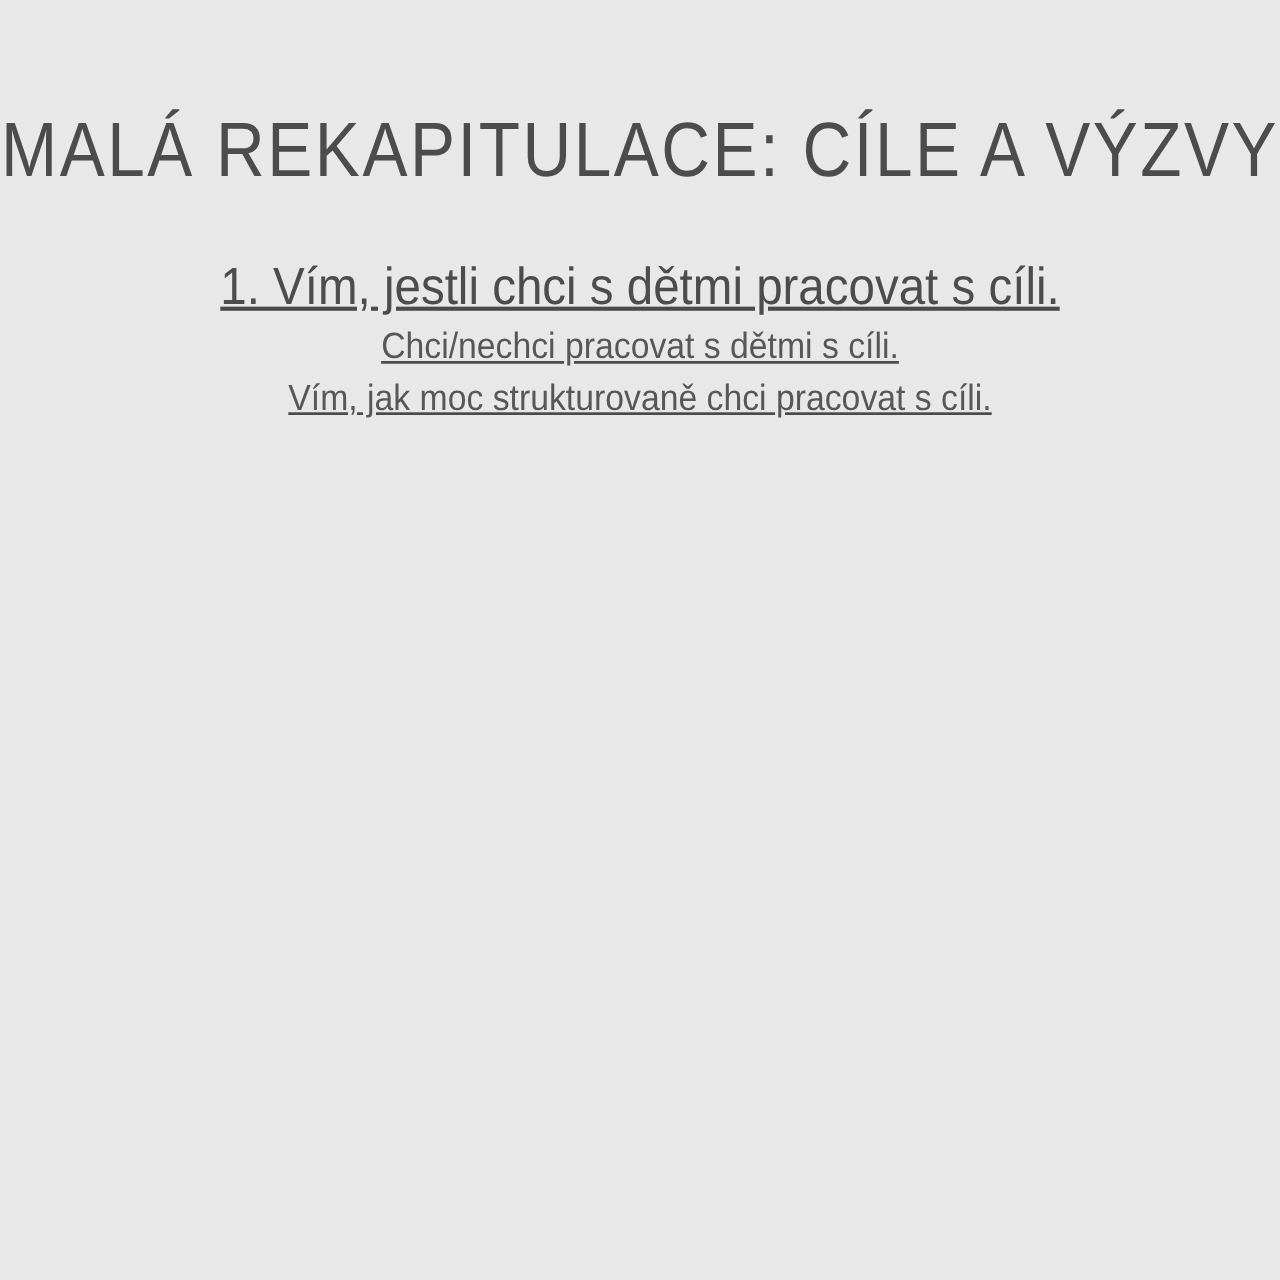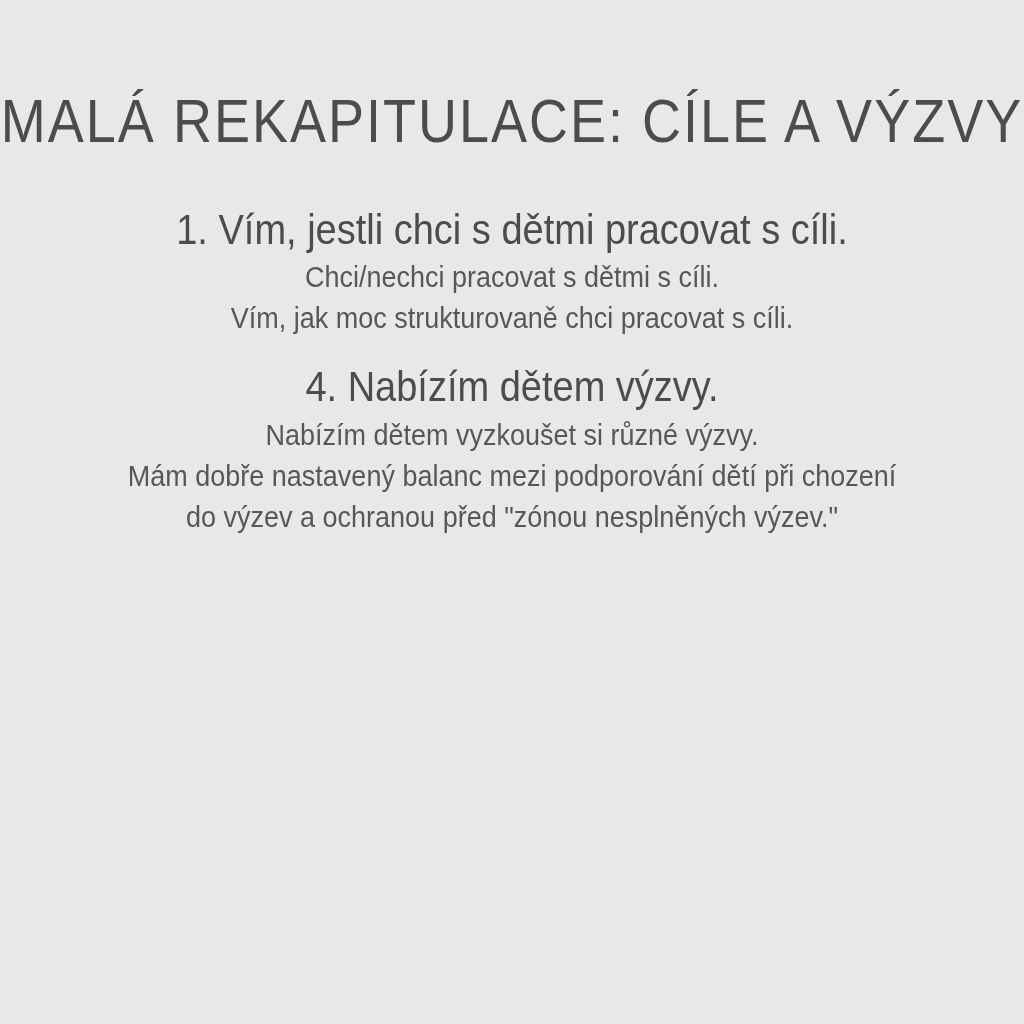--- a/index.html
+++ b/index.html
@@ -34,20 +34,21 @@
     margin: 18px 0 44px 0;
     line-height: 1.05;
     transform: scaleY(1.14);
     transform-origin: top center;
     white-space: nowrap;
   }
   .block {
     width: 100%;
     text-align: center;
     margin-bottom: 6px;
+    text-decoration: underline;
   }
   .heading {
     font-family: "Liberation Sans", sans-serif;
     font-size: 38px;
     color: #4c4c4c;
     line-height: 1.25;
     margin: 18px 0 4px 0;
     transform: scaleY(1.1);
     transform-origin: center;
     white-space: nowrap;
@@ -76,20 +77,14 @@
   <div class="title">MALÁ REKAPITULACE: CÍLE A VÝZVY</div>
 
   <div class="block">
     <div class="heading">1. Vím, jestli chci s dětmi pracovat s cíli.</div>
     <div class="sub">Chci/nechci pracovat s dětmi s cíli.</div>
     <div class="sub">Vím, jak moc strukturovaně chci pracovat s cíli.</div>
   </div>
 
 
 
-  <div class="block">
-    <div class="heading">4. Nabízím dětem výzvy.</div>
-    <div class="sub">Nabízím dětem vyzkoušet si různé výzvy.</div>
-    <div class="sub wide">Mám dobře nastavený balanc mezi podporování dětí při chození</div>
-    <div class="sub wide">do výzev a ochranou před "zónou nesplněných výzev."</div>
-  </div>
 
 </div>
 
 </body></html>

